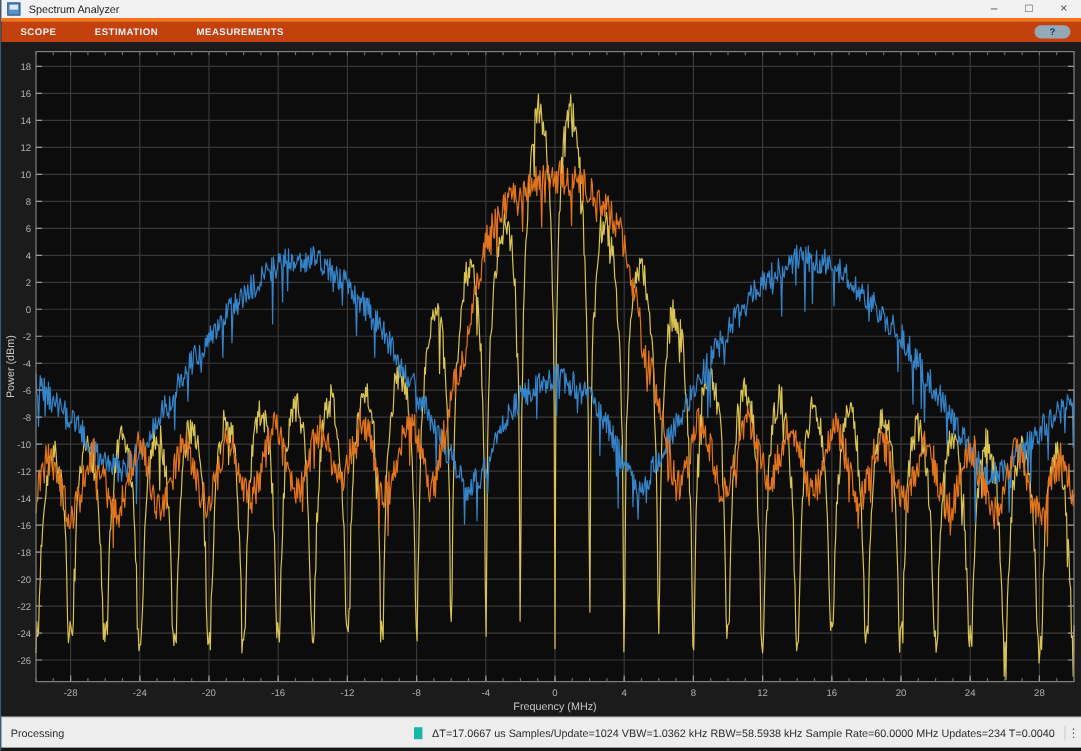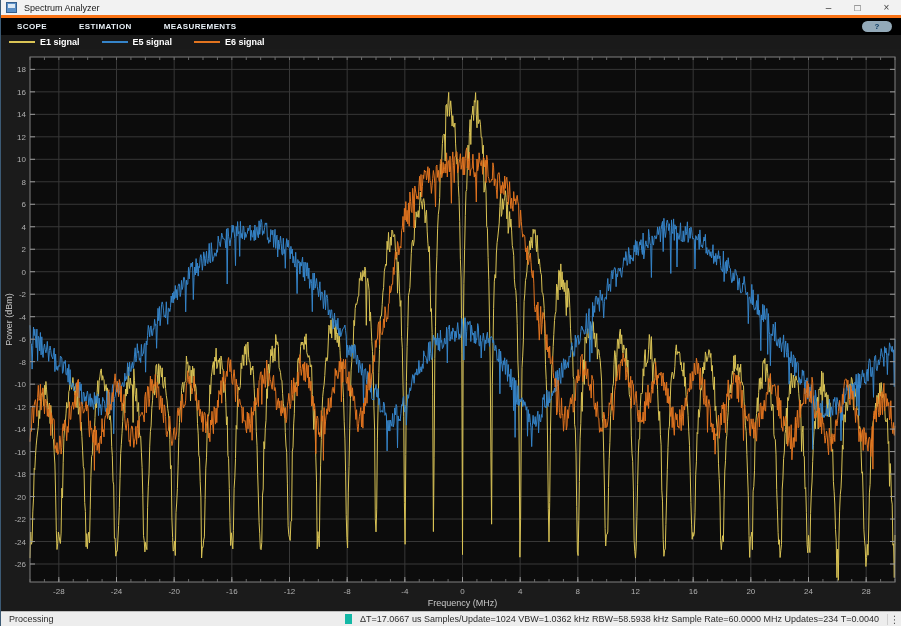--- a/index.html
+++ b/index.html
@@ -8,37 +8,37 @@
 
   
   .titlebar { height:18px; background:#f2f2f2; display:flex; align-items:center; border-bottom:3px solid #f97316; }
   .app-icon { width:11px; height:11px; margin-left:5px; background:#5b8fc6; border:1px solid #35608f; position:relative; }
   .app-icon::after { content:""; position:absolute; left:1px; top:1px; right:1px; height:4px; background:#dce9f5; }
   .title-text { font-size:9px; color:#1a1a1a; margin-left:7px; flex:1; }
   .win-btns { display:flex; height:100%; }
   .win-btn { width:29px; height:100%; display:flex; align-items:center; justify-content:center; font-size:10px; color:#444; cursor:default; }
 
   
-  .toolstrip { height:17px; background:#000000; display:flex; align-items:stretch; position:relative; }
+  .toolstrip { height:17px; background:#c2410c; display:flex; align-items:stretch; position:relative; }
   .tab { display:flex; align-items:center; padding:0 16px; font-size:8px; font-weight:bold; letter-spacing:.4px; color:#e9f1f8; white-space:nowrap; }
   .tabgroup-context { display:flex; background:#1a78c0; }
   .help-pill { position:absolute; right:9px; top:3px; width:30px; height:11px; border-radius:6px; background:#93a9b8; color:#0b3c63; font-size:8px; font-weight:bold; display:flex; align-items:center; justify-content:center; }
 
   
   .legendbar { height:14px; background:#1a1a1a; display:flex; align-items:center; padding-left:8px; }
   .legend-item { display:flex; align-items:center; margin-right:22px; }
   .legend-swatch { width:26px; height:2px; margin-right:5px; }
   .legend-label { font-size:9px; font-weight:bold; color:#fff; }
 
   
   .scope { height:562px; background:#1b1b1b; position:relative; }
   svg text { font-family:"Liberation Sans", sans-serif; }
 
   
-  .statusbar { height:15px; background:#ededed; border-top:1px solid #bdbdbd; display:flex; align-items:center; font-size:9px; color:#2b2b2b; }
+  .statusbar { height:26px; background:#ededed; border-top:1px solid #bdbdbd; display:flex; align-items:center; font-size:9px; color:#2b2b2b; }
   .status-left { flex:1; padding-left:8px; }
   .status-stats { padding:0 8px; border-left:7px solid #14b8a6; white-space:nowrap; }
   .status-menu { width:14px; text-align:center; border-left:1px solid #cfcfcf; color:#555; font-size:10px; }
 </style>
 </head>
 <body>
 
 <div class="window">
 
   <div class="titlebar">
@@ -51,34 +51,20 @@
     </div>
   </div>
 
   <div class="toolstrip">
     <div class="tab">SCOPE</div>
     <div class="tab">ESTIMATION</div>
     <div class="tab">MEASUREMENTS</div>
     <div class="help-pill">?</div>
   </div>
 
-  <div class="legendbar">
-    <div class="legend-item">
-      <div class="legend-swatch" style="background: rgb(217, 195, 85);"></div>
-      <div class="legend-label">E1 signal</div>
-    </div>
-    <div class="legend-item">
-      <div class="legend-swatch" style="background: rgb(53, 132, 201);"></div>
-      <div class="legend-label">E5 signal</div>
-    </div>
-    <div class="legend-item">
-      <div class="legend-swatch" style="background: rgb(226, 116, 31);"></div>
-      <div class="legend-label">E6 signal</div>
-    </div>
-  </div>
 
   <div class="scope">
     <svg id="plot-svg" width="901" height="562">
         <rect x="29" y="8" width="865" height="525" fill="#0c0c0c"></rect>
         <line x1="57.83333333333333" y1="8" x2="57.83333333333333" y2="533" stroke="#383838" stroke-width="1"></line>
         <line x1="115.5" y1="8" x2="115.5" y2="533" stroke="#383838" stroke-width="1"></line>
         <line x1="173.16666666666666" y1="8" x2="173.16666666666666" y2="533" stroke="#383838" stroke-width="1"></line>
         <line x1="230.83333333333334" y1="8" x2="230.83333333333334" y2="533" stroke="#383838" stroke-width="1"></line>
         <line x1="288.5" y1="8" x2="288.5" y2="533" stroke="#383838" stroke-width="1"></line>
         <line x1="346.16666666666663" y1="8" x2="346.16666666666663" y2="533" stroke="#383838" stroke-width="1"></line>

